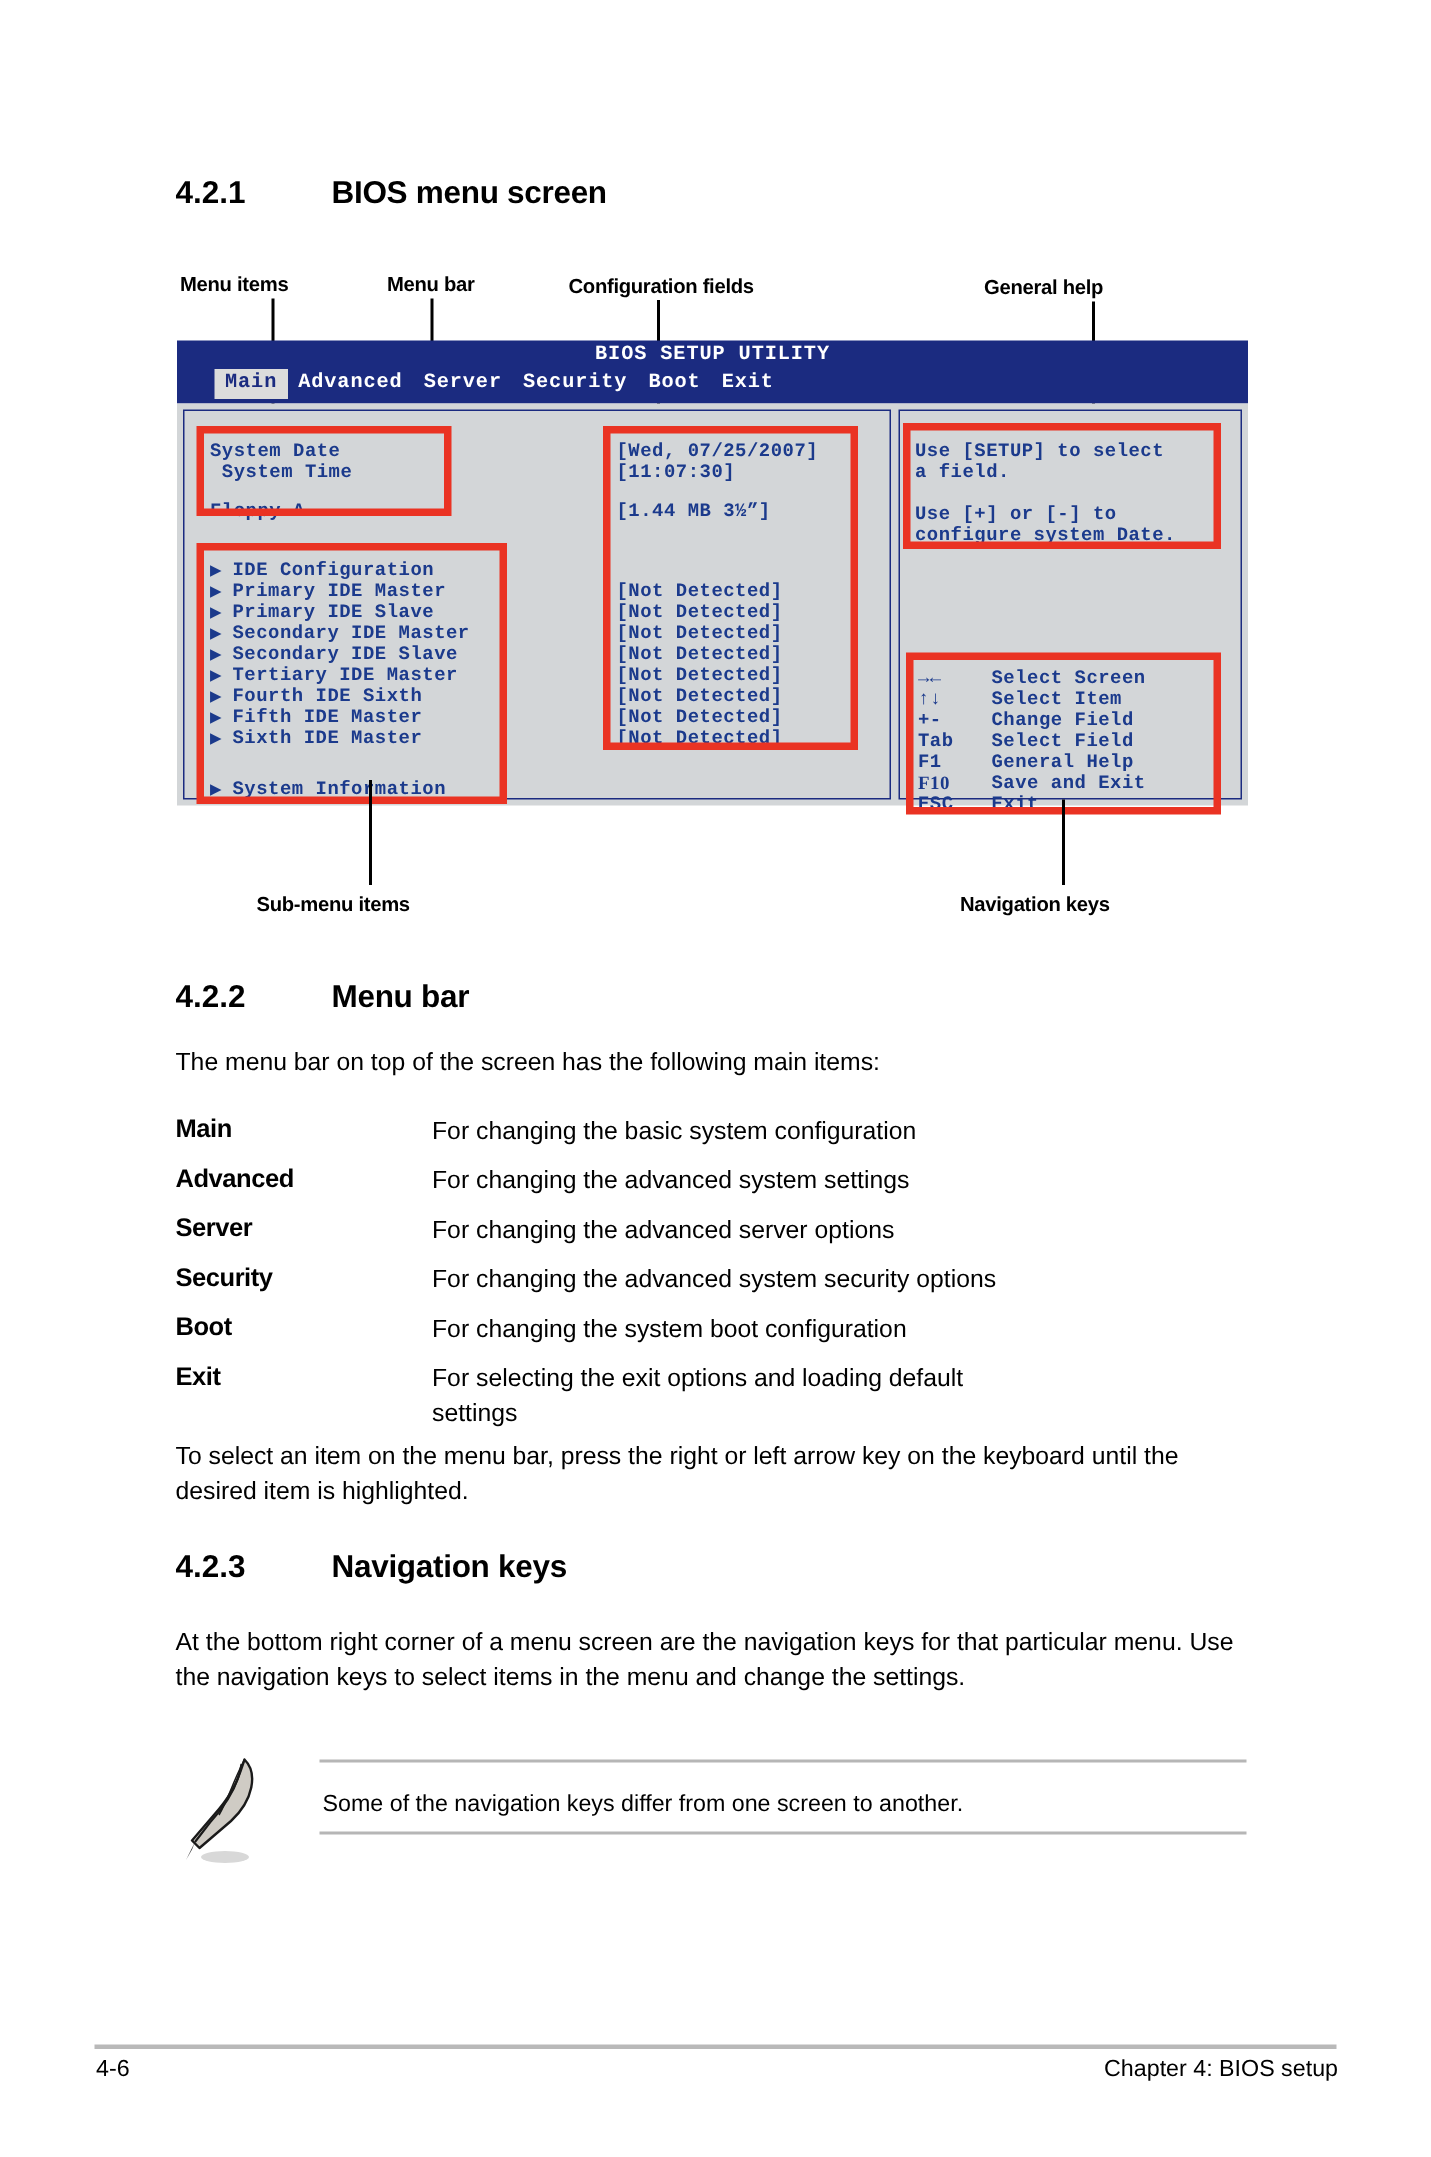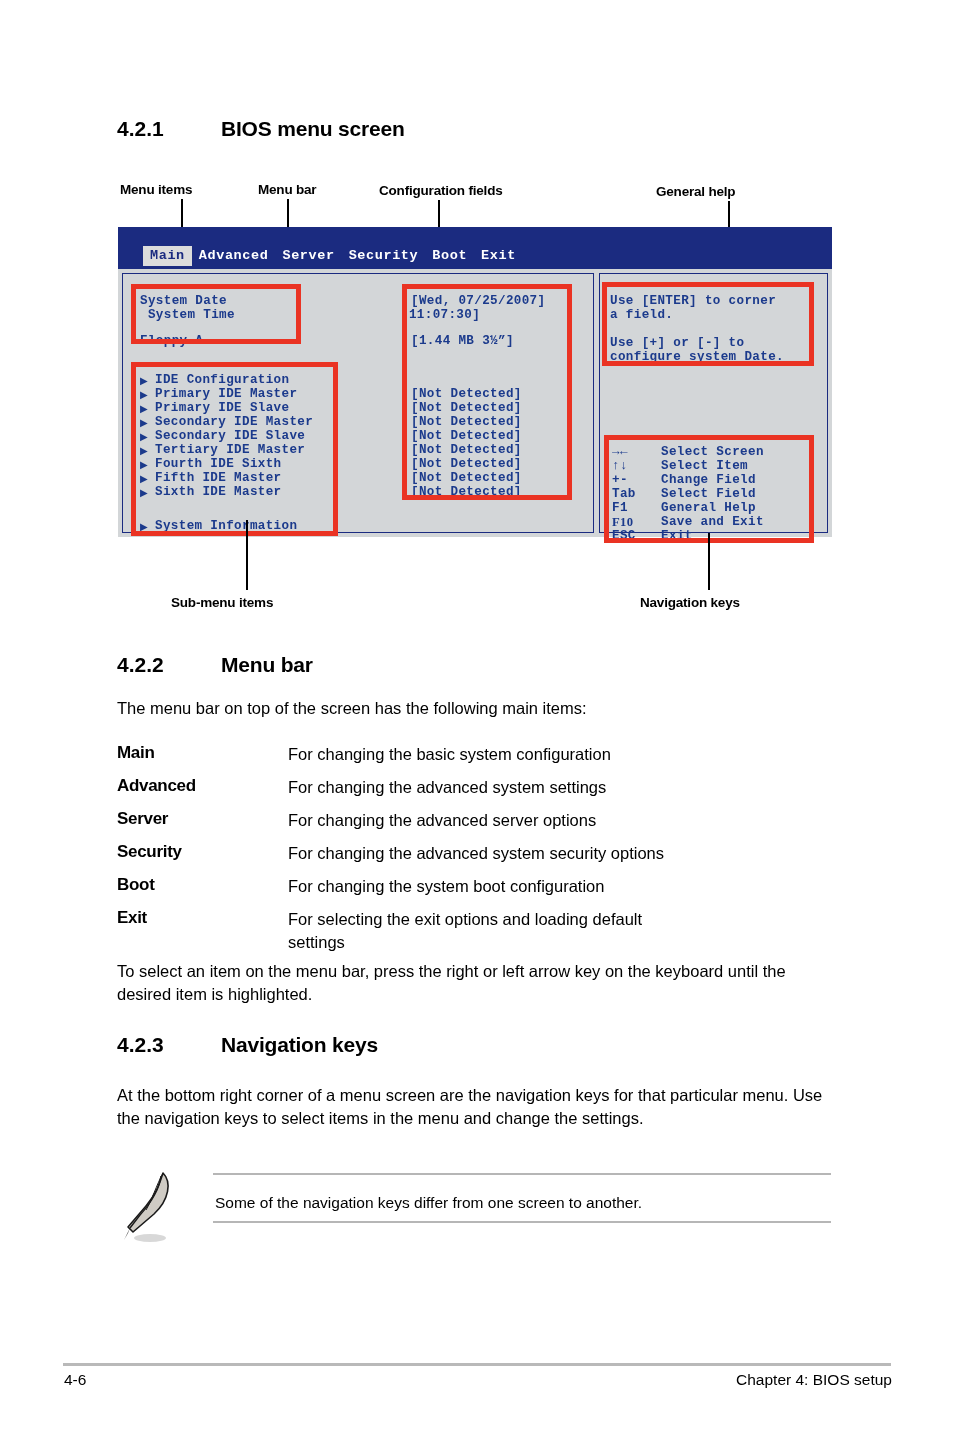--- a/index.html
+++ b/index.html
@@ -215,20 +215,21 @@
 <div class="callout" style="left:656px; top:184px;">General help</div>
 
 <div class="leader" style="left:181px; top:199px; height:85px;"></div>
 <div class="leader" style="left:287px; top:199px; height:40px;"></div>
 <div class="leader" style="left:438px; top:200px; height:75px;"></div>
 <div class="leader" style="left:728px; top:201px; height:83px;"></div>
 
 <div id="bios-window">
 
   <div class="bios-titlebar">
+    <div class="bios-title-text">BIOS SETUP UTILITY</div>
     <div class="bios-tabs">
       <div class="bios-tab active">Main</div>
       <div class="bios-tab">Advanced</div>
       <div class="bios-tab">Server</div>
       <div class="bios-tab">Security</div>
       <div class="bios-tab">Boot</div>
       <div class="bios-tab">Exit</div>
     </div>
   </div>
 
@@ -268,35 +269,35 @@
 
       <div class="arrow-bullet" style="left:22px; top:217px;">▶</div>
       <div class="bios-text" style="left:37px; top:216px;">Sixth IDE Master</div>
 
       <div class="arrow-bullet" style="left:22px; top:251px;">▶</div>
       <div class="bios-text" style="left:37px; top:250px;">System Information</div>
     </div>
 
     <div>
       <div class="bios-text" style="left:293px; top:25px;">[Wed, 07/25/2007]</div>
-      <div class="bios-text" style="left:283px; top:39px;">[11:07:30]</div>
+      <div class="bios-text" style="left:293px; top:39px;">[11:07:30]</div>
       <div class="bios-text" style="left:293px; top:65px;">[1.44 MB 3½”]</div>
 
       <div class="bios-text" style="left:293px; top:118px;">[Not Detected]</div>
       <div class="bios-text" style="left:293px; top:132px;">[Not Detected]</div>
       <div class="bios-text" style="left:293px; top:146px;">[Not Detected]</div>
       <div class="bios-text" style="left:293px; top:160px;">[Not Detected]</div>
       <div class="bios-text" style="left:293px; top:174px;">[Not Detected]</div>
       <div class="bios-text" style="left:293px; top:188px;">[Not Detected]</div>
       <div class="bios-text" style="left:293px; top:202px;">[Not Detected]</div>
       <div class="bios-text" style="left:293px; top:216px;">[Not Detected]</div>
     </div>
 
     <div>
-      <div class="bios-text" style="left:492px; top:25px;">Use [ENTER] to corner</div>
+      <div class="bios-text" style="left:492px; top:25px;">Use [SETUP] to select</div>
       <div class="bios-text" style="left:492px; top:39px;">a field.</div>
       <div class="bios-text" style="left:492px; top:67px;">Use [+] or [-] to</div>
       <div class="bios-text" style="left:492px; top:81px;">configure system Date.</div>
     </div>
 
     <div>
       <div class="bios-text" style="left:494px; top:176px;">→←</div>
       <div class="bios-text" style="left:543px; top:176px;">Select Screen</div>
 
       <div class="bios-text" style="left:494px; top:190px;">↑↓</div>

